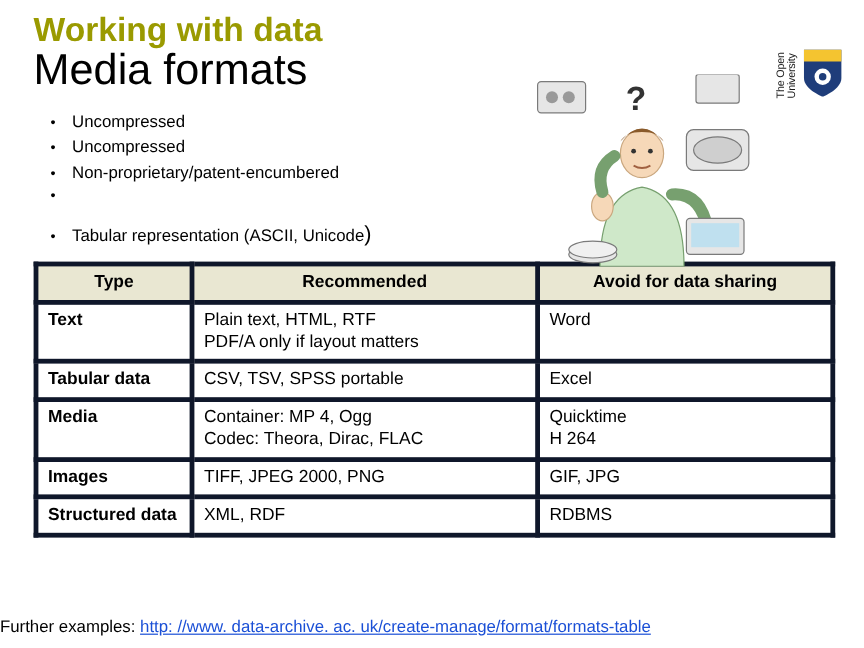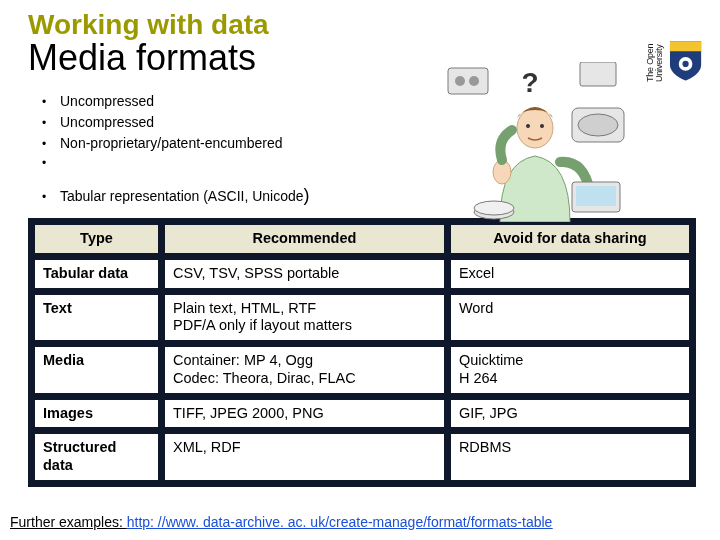--- a/index.html
+++ b/index.html
@@ -10,24 +10,24 @@
   .logo { position: absolute; top: 14px; right: 18px; width: 56px; height: 68px; display: flex; flex-direction: row; align-items: flex-end; }
   .logo-text { writing-mode: vertical-rl; transform: rotate(180deg); font-size: 9px; line-height: 1.05; color: #1a1a1a; margin-right: 4px; letter-spacing: -0.2px; }
   .logo-shield { width: 34px; height: 42px; }
   .illus { position: absolute; top: 62px; right: 90px; width: 190px; height: 160px; }
   .bullets { margin-top: 14px; margin-left: 14px; font-size: 14px; }
   .bullets .row { display: flex; align-items: baseline; margin-bottom: 5px; }
   .bullets .dot { width: 18px; flex: 0 0 18px; font-size: 12px; }
   .bullets .gap { height: 10px; }
   .paren { font-size: 18px; }
   table { width: 100%; border-collapse: collapse; margin-top: 12px; font-size: 14.5px; }
-  th, td { border: 7px solid #0f172a; padding: 5px 8px; text-align: left; vertical-align: top; line-height: 1.22; }
+  th, td { border: 4px solid #0f172a; padding: 5px 8px; text-align: left; vertical-align: top; line-height: 1.22; }
   thead th { background: #e9e7d2; font-weight: 700; text-align: center; }
   th.rowhead { font-weight: 700; width: 130px; }
-  .footer { position: absolute; bottom: 10px; left: 0; right: 15px; padding: 0 10px; font-size: 14px; text-decoration: underline; }
+  .footer { position: absolute; bottom: 10px; left: 0; right: 15px; padding: 0 0; font-size: 14px; }
   .footer a { color: #1a4fd6; text-decoration: underline; word-break: break-all; }
   .person-body { fill:#cfe8c9; stroke:#77a06f; stroke-width:1; }
   .device { fill:#e6e6e6; stroke:#7a7a7a; stroke-width:1; }
 </style>
 </head>
 <body>
 
 <div class="slide">
 
   <div class="logo">
@@ -94,28 +94,28 @@
   <table>
     <thead>
       <tr>
         <th>Type</th>
         <th>Recommended</th>
         <th>Avoid for data sharing</th>
       </tr>
     </thead>
     <tbody>
       <tr>
+          <th class="rowhead">Text</th>
+          <td>Plain text, HTML, RTF<br>PDF/A only if layout matters</td>
+          <td>Word</td>
+        </tr>
+      <tr>
           <th class="rowhead">Tabular data</th>
           <td>CSV, TSV, SPSS portable</td>
           <td>Excel</td>
-        </tr>
-      <tr>
-          <th class="rowhead">Text</th>
-          <td>Plain text, HTML, RTF<br>PDF/A only if layout matters</td>
-          <td>Word</td>
         </tr>
       <tr>
           <th class="rowhead">Media</th>
           <td>Container: MP 4, Ogg<br>Codec: Theora, Dirac, FLAC</td>
           <td>Quicktime<br>H 264</td>
         </tr>
       <tr>
           <th class="rowhead">Images</th>
           <td>TIFF, JPEG 2000, PNG</td>
           <td>GIF, JPG</td>

